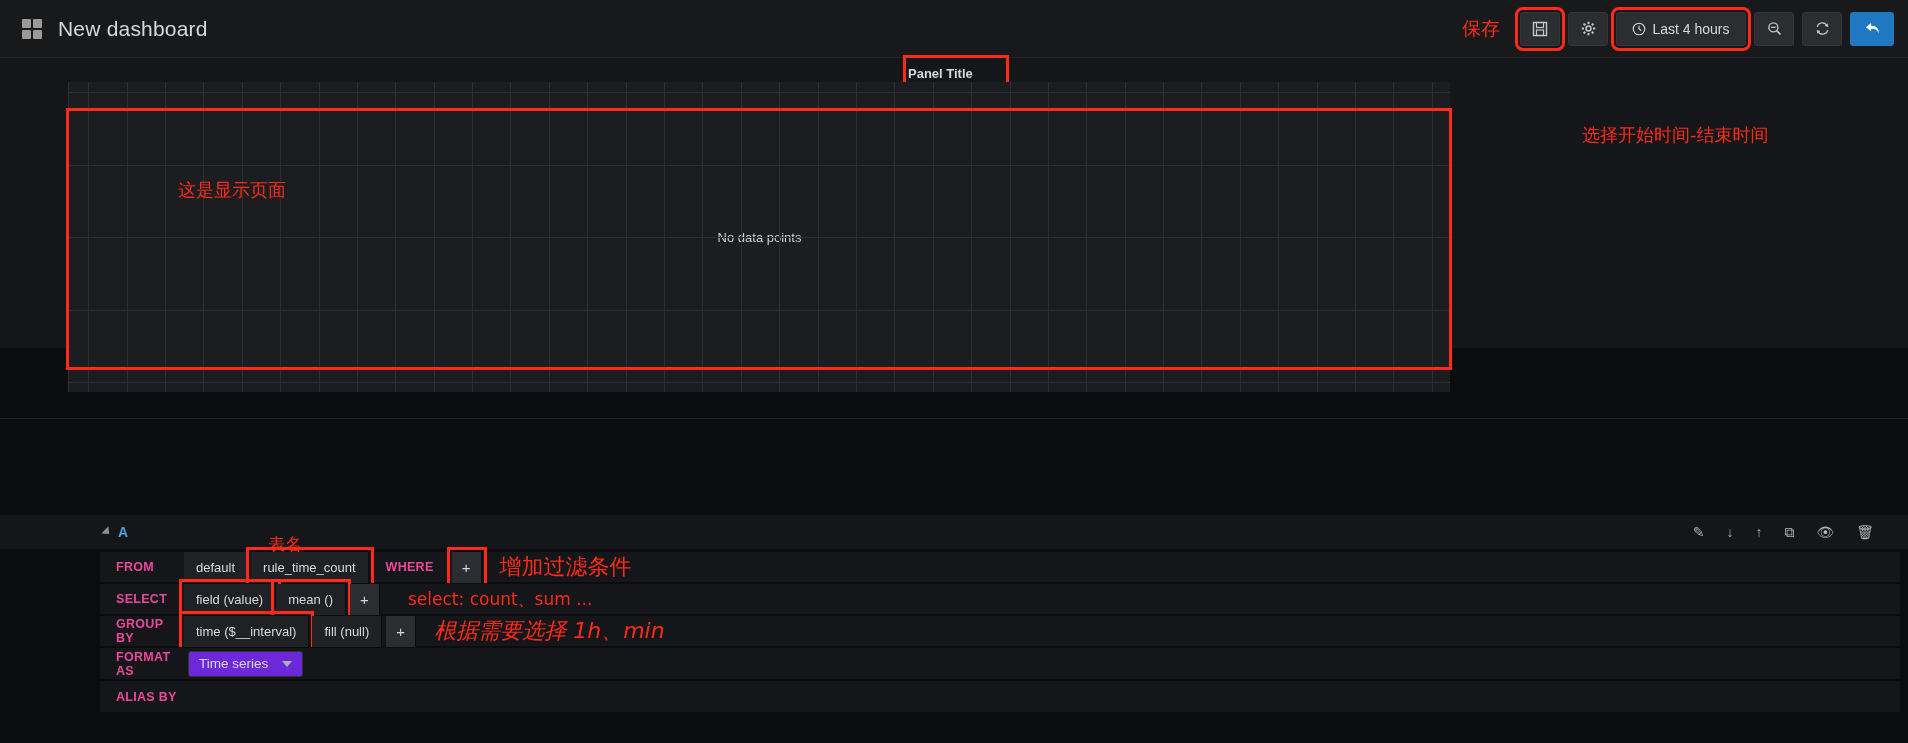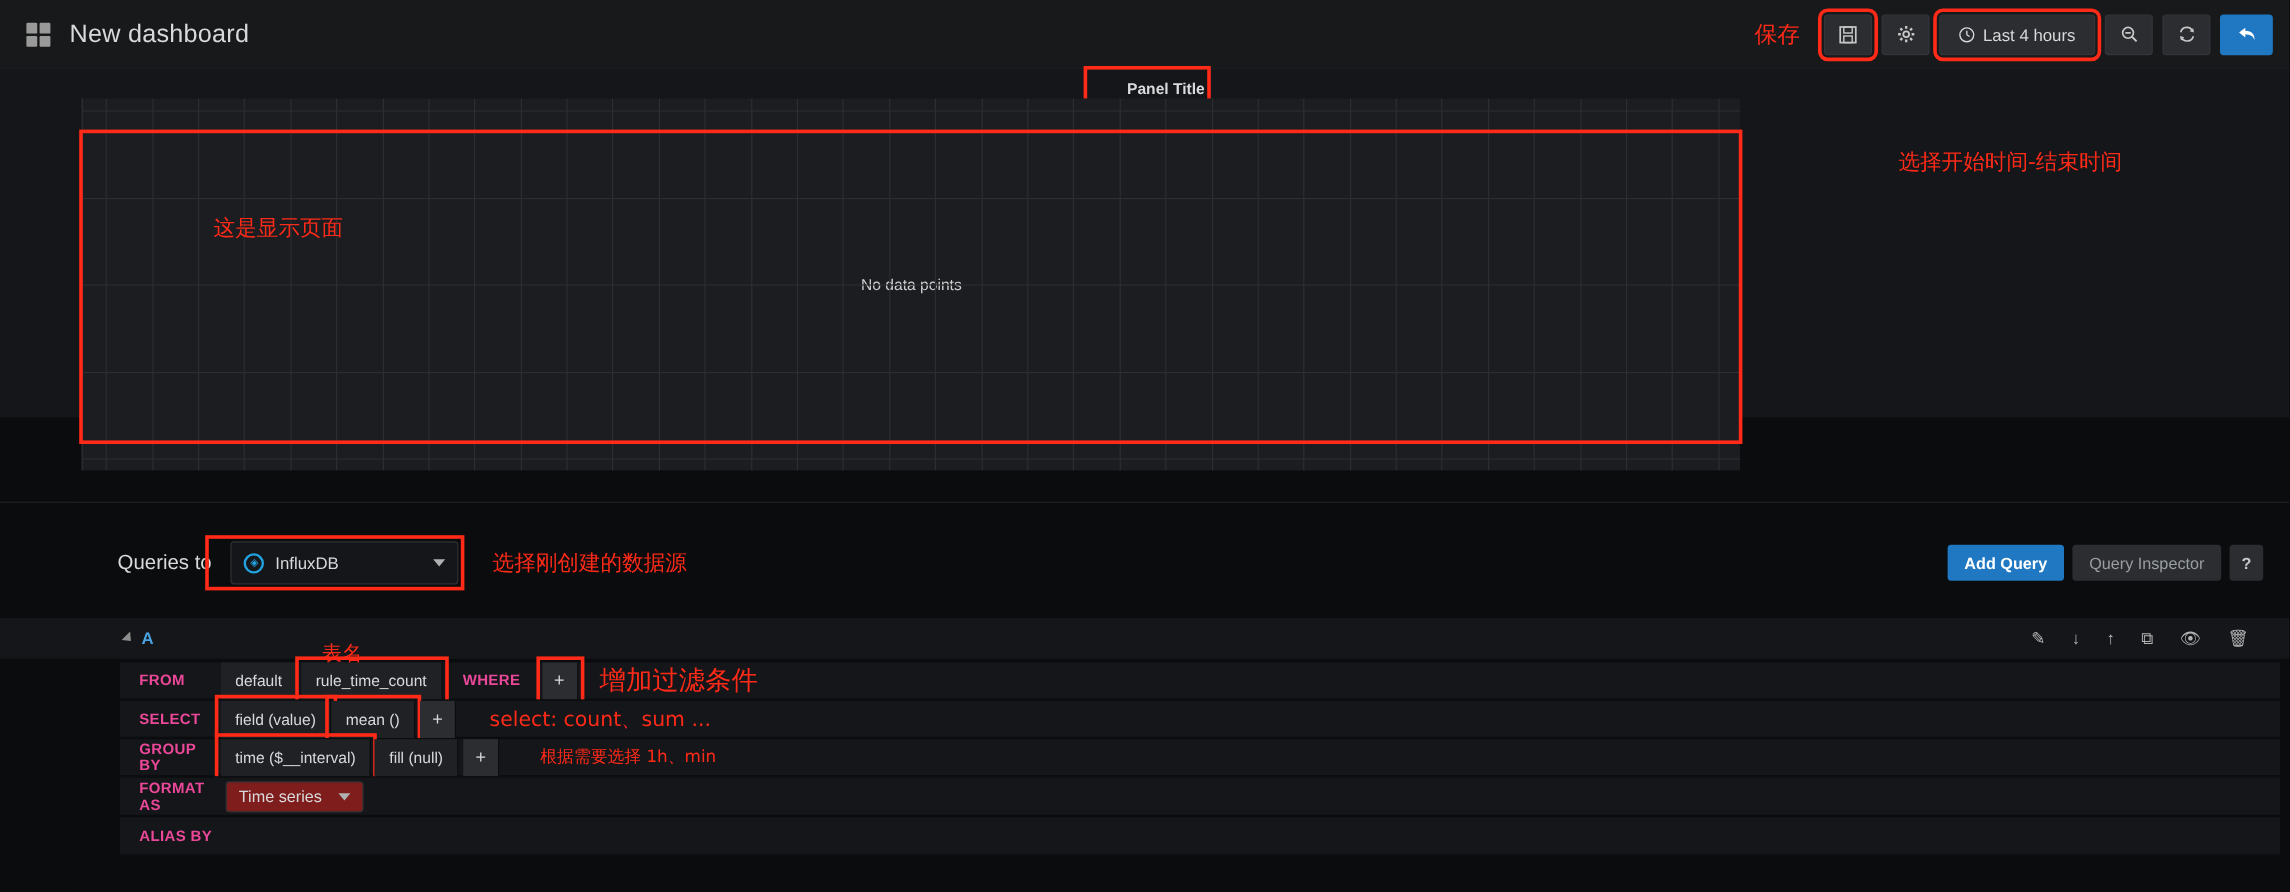--- a/index.html
+++ b/index.html
@@ -45,21 +45,21 @@
   .tb-btn.primary { background: #1f78c1; border-color: #1f78c1; color: #fff; min-width: 44px; }
   .redbox { outline: 3px solid #ff2a18; outline-offset: 2px; }
 
   
   #panel {
     position: absolute; left: 0; top: 58px; width: 1908px; height: 290px;
     background: #141619;
   }
   #panel-title-wrap {
     position: absolute; left: 908px; top: 2px; width: 96px; height: 26px;
-    display: flex; align-items: center; justify-content: flex-end;
+    display: flex; align-items: center; justify-content: flex-start;
   }
   #panel-title {
     color: #d8d9da; font-size: 13px; font-weight: bold;
   }
   #plot {
     position: absolute; left: 68px; top: 24px; width: 1382px; height: 310px;
     background: #1b1d20;
     border-left: 1px solid #2f3135;
   }
   .gline-v { position: absolute; top: 0; bottom: 0; width: 1px; background: #2c2e32; }
@@ -167,21 +167,21 @@
     color: #d8d9da; font-size: 13px; background: #1f2124; cursor: pointer;
     border-right: 1px solid #0b0c0e;
   }
   .qplus {
     width: 30px; height: 31px; background: #2b2d30; color: #d8d9da;
     display: flex; align-items: center; justify-content: center;
     font-size: 15px; cursor: pointer; border-right: 1px solid #0b0c0e;
   }
   .qkey.where { width: auto; padding: 0 14px; }
   .fmt-select {
-    height: 26px; margin-left: 4px; background: #7f1d1d; border: 1px solid #2f3135;
+    height: 26px; margin-left: 4px; background: #6d28d9; border: 1px solid #2f3135;
     border-radius: 3px; display: flex; align-items: center; gap: 14px;
     padding: 0 10px; color: #d8d9da; font-size: 13.5px; cursor: pointer;
   }
   .alias-input {
     flex: 1; max-width: 258px; height: 25px; margin-left: 2px;
     background: #0b0c0e; border: 1px solid #2f3135; border-radius: 3px;
     color: #6e7074; font-size: 13px; padding: 0 9px;
     font-family: "Liberation Sans", sans-serif;
   }
 
@@ -409,39 +409,20 @@
   <div class="navicon" style="top:190px;">
     <svg width="20" height="21" viewBox="0 0 20 21">
       <path d="M10 1.5 C6.3 1.5 4.4 4.2 4.4 7.5 C4.4 12 2.6 13.3 2.6 15 L17.4 15 C17.4 13.3 15.6 12 15.6 7.5 C15.6 4.2 13.7 1.5 10 1.5 Z" fill="#e8e8e8"></path>
       <path d="M7.6 17 L12.4 17 L10 19.6 Z" fill="#e8e8e8"></path>
     </svg>
   </div>
 </div>
 
 <div id="queryarea">
 
-  <div id="queries-row">
-    <span id="queries-label">Queries to</span>
-
-    <div class="redbox" style="display:flex;">
-      <div id="ds-picker">
-        <span id="ds-logo">◈</span>
-        <span id="ds-name">InfluxDB</span>
-        <span class="caret"></span>
-      </div>
-    </div>
-
-    <span id="ds-note" class="ann" style="position:relative; top:0; left:0;">选择刚创建的数据源</span>
-
-    <div id="qbtns">
-      <div class="qbtn blue">Add Query</div>
-      <div class="qbtn grey">Query Inspector</div>
-      <div class="qbtn sq">?</div>
-    </div>
-  </div>
 
   <div id="rowA-header">
     <span id="rowA-caret"></span>
     <span id="rowA-label">A</span>
     <div id="rowA-actions">
       <span class="act">✎</span>
       <span class="act">↓</span>
       <span class="act">↑</span>
       <span class="act">⧉</span>
       <span class="act">👁</span>
@@ -465,21 +446,21 @@
     <span class="qval redbox">mean ()</span>
     <span class="qplus" style="margin-left:4px;">+</span>
     <span class="ann" style="position:relative; left:28px; top:0; font-size:17px;">select: count、sum ...</span>
   </div>
 
   <div class="qline" style="top:196px;">
     <span class="qkey">GROUP BY</span>
     <span class="qval redbox">time ($__interval)</span>
     <span class="qval" style="margin-left:3px;">fill (null)</span>
     <span class="qplus" style="margin-left:4px;">+</span>
-    <span class="ann" style="position:relative; left:34px; top:0; font-size:14px;">根据需要选择 1h、min</span>
+    <span class="ann" style="position:relative; left:18px; top:0; font-size:22px;font-style:italic;">根据需要选择 1h、min</span>
   </div>
 
   <div class="qline" style="top:228px; height:32px;">
     <span class="qkey">FORMAT AS</span>
     <span class="fmt-select">
       <span>Time series</span>
       <span class="caret"></span>
     </span>
   </div>
 

